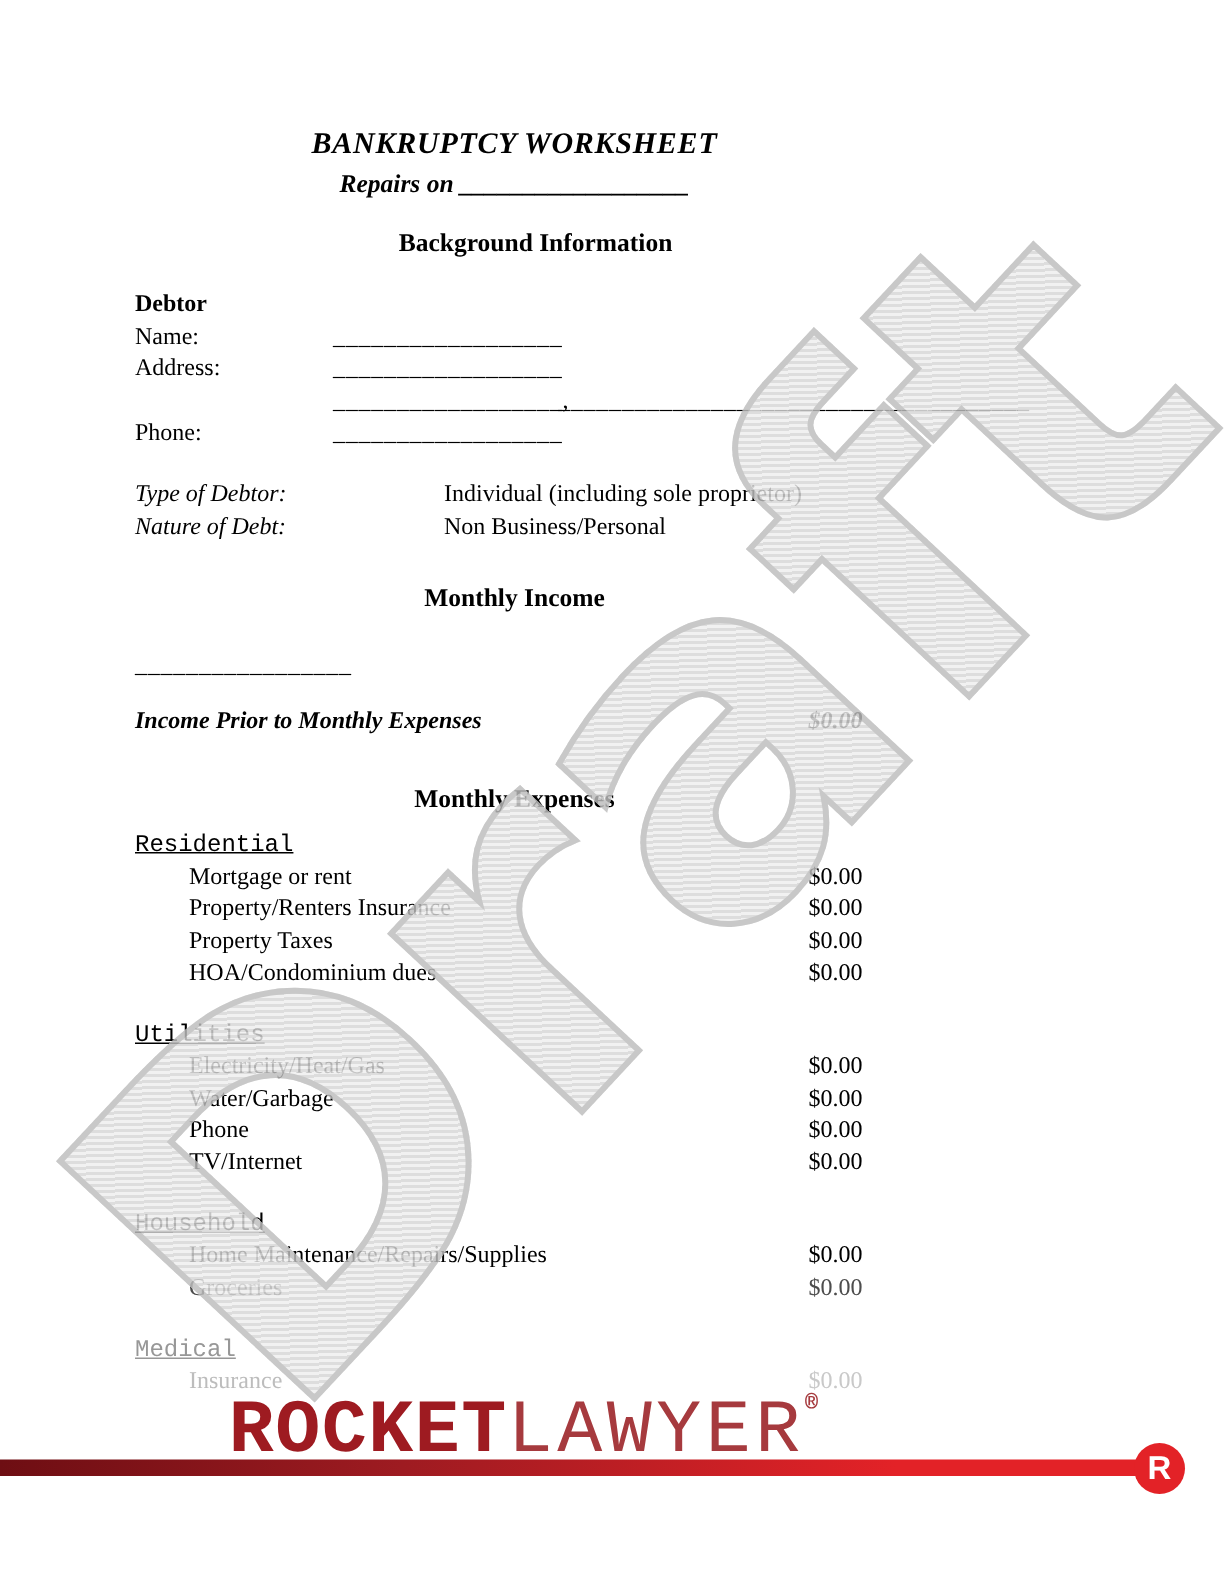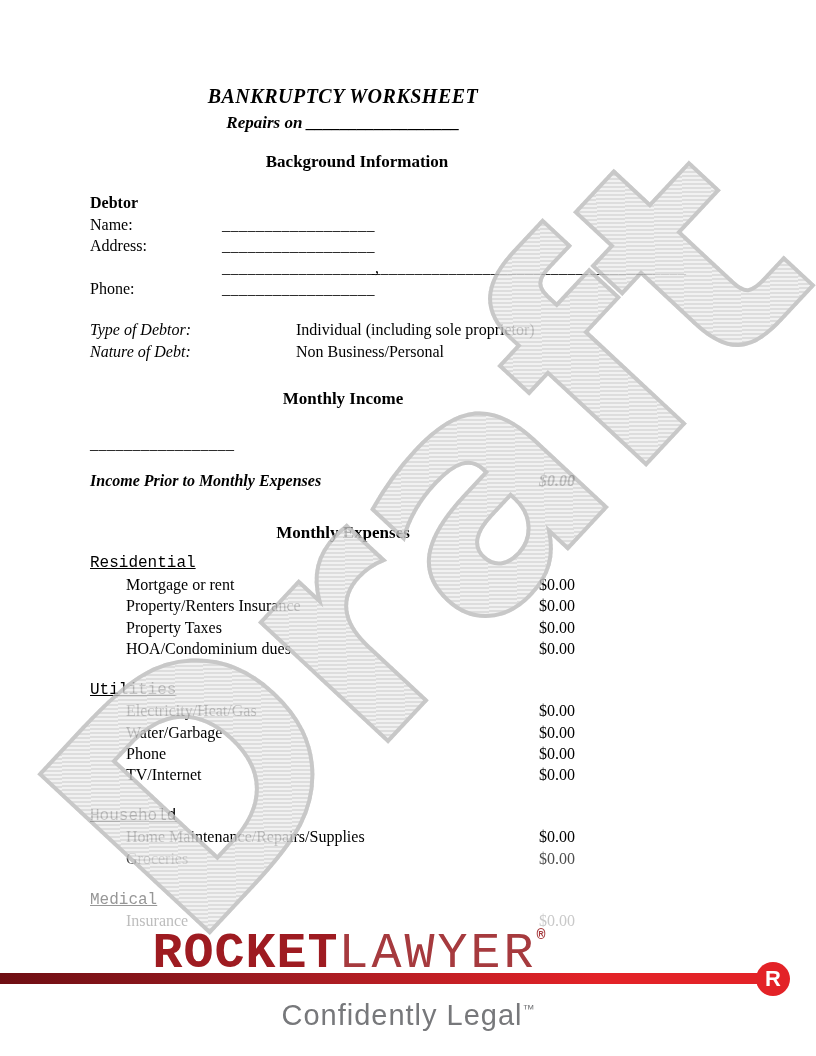--- a/index.html
+++ b/index.html
@@ -186,17 +186,14 @@
       <span class="indent">Insurance</span>
       <span class="amount dim4">$0.00</span>
     </div>
   </div>
 
   <div class="footer-logo">
     <span class="logo-rocket">ROCKET</span><span class="logo-lawyer">LAWYER</span><span class="logo-reg">®</span>
   </div>
   <div class="redbar"></div>
   <div class="r-circle">R</div>
-  <div class="tagline">
-    <span>Confidently Legal</span><span class="tm">™</span>
-  </div>
 
 </div>
 
 </body></html>

